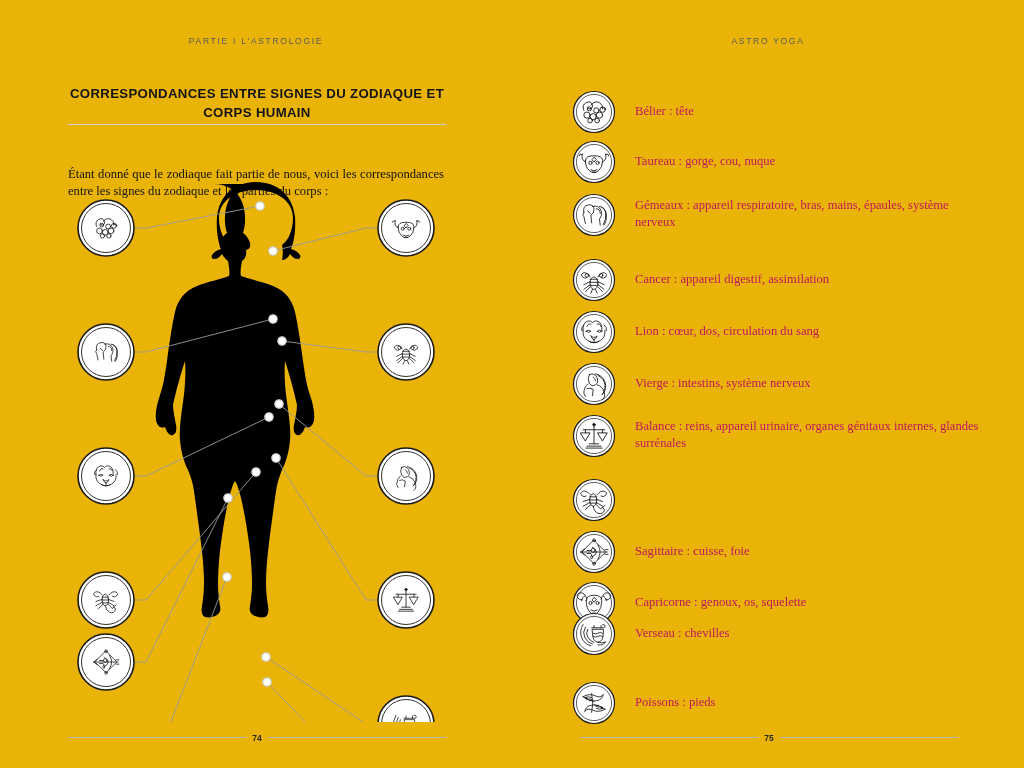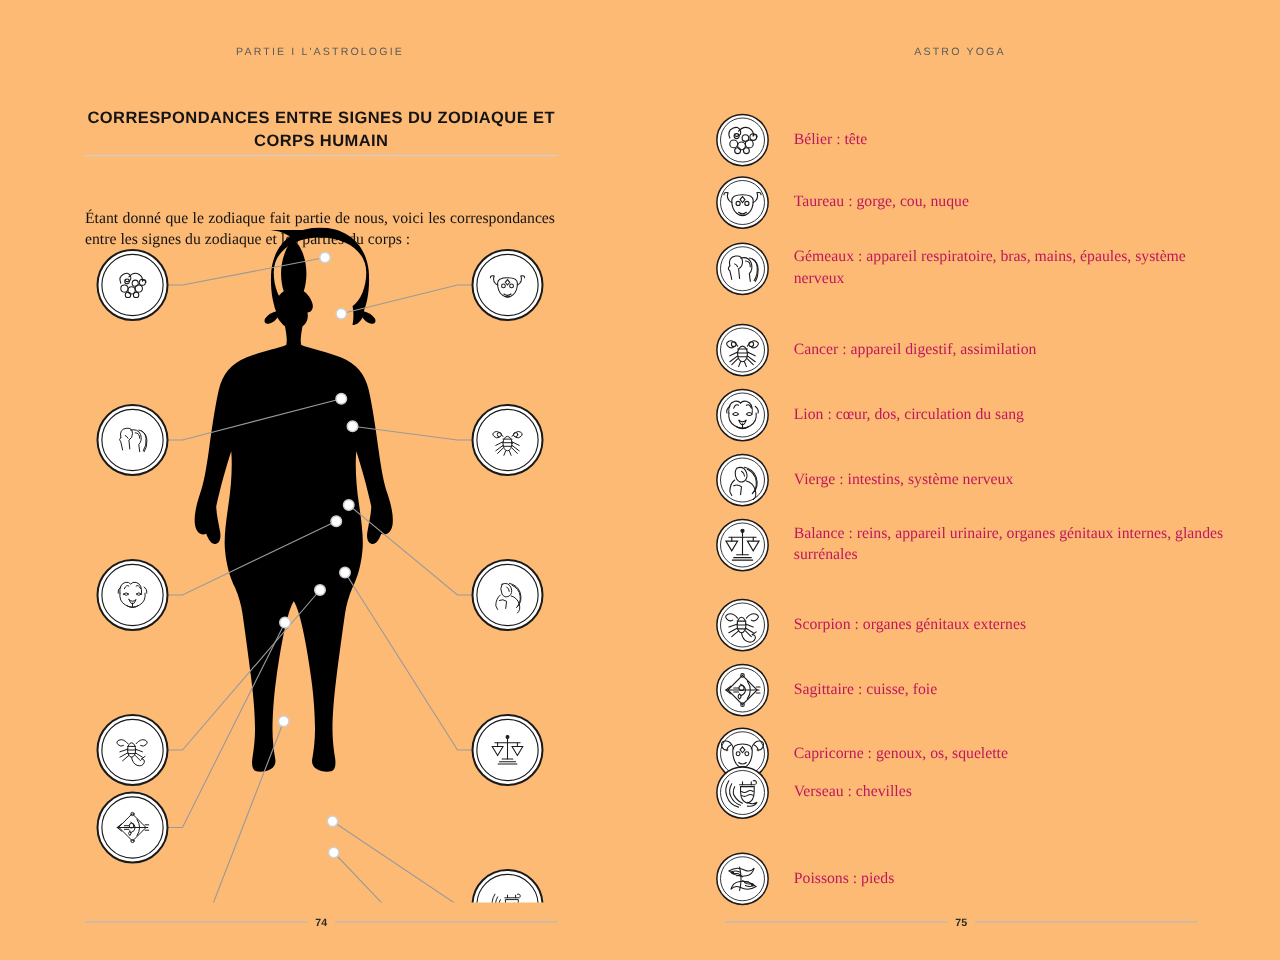--- a/index.html
+++ b/index.html
@@ -19,21 +19,21 @@
     width: 1024px;
     height: 768px;
     background: #ffffff;
   }
 
   
   .page {
     position: absolute;
     top: 0;
     height: 768px;
-    background: #fdba74;
+    background: #eab308;
   }
   .page-left  { left: 0;   width: 512px; }
   .page-right { left: 512px; width: 512px; }
 
   .running-head {
     position: absolute;
     top: 36px;
     left: 0;
     width: 100%;
     text-align: center;
@@ -613,21 +613,20 @@
     <div class="sign-row" style="top:400px">
       <div class="sign-badge">
         <svg width="44" height="44" viewBox="-22 -22 44 44">
             <circle cx="0" cy="0" r="20.5" fill="#fff" stroke="#1a1a1a" stroke-width="1.2"></circle>
             <circle cx="0" cy="0" r="17.6" fill="none" stroke="#1a1a1a" stroke-width="0.7"></circle>
             <g transform="scale(0.78)">
               <use href="#g-scorpio"></use>
             </g>
           </svg>
       </div>
-      <div class="sign-text">Scorpion : organes génitaux externes</div>
     </div>
 
     <div class="sign-row" style="top:452px">
       <div class="sign-badge">
         <svg width="44" height="44" viewBox="-22 -22 44 44">
             <circle cx="0" cy="0" r="20.5" fill="#fff" stroke="#1a1a1a" stroke-width="1.2"></circle>
             <circle cx="0" cy="0" r="17.6" fill="none" stroke="#1a1a1a" stroke-width="0.7"></circle>
             <g transform="scale(0.78)">
               <use href="#g-sagittarius"></use>
             </g>

